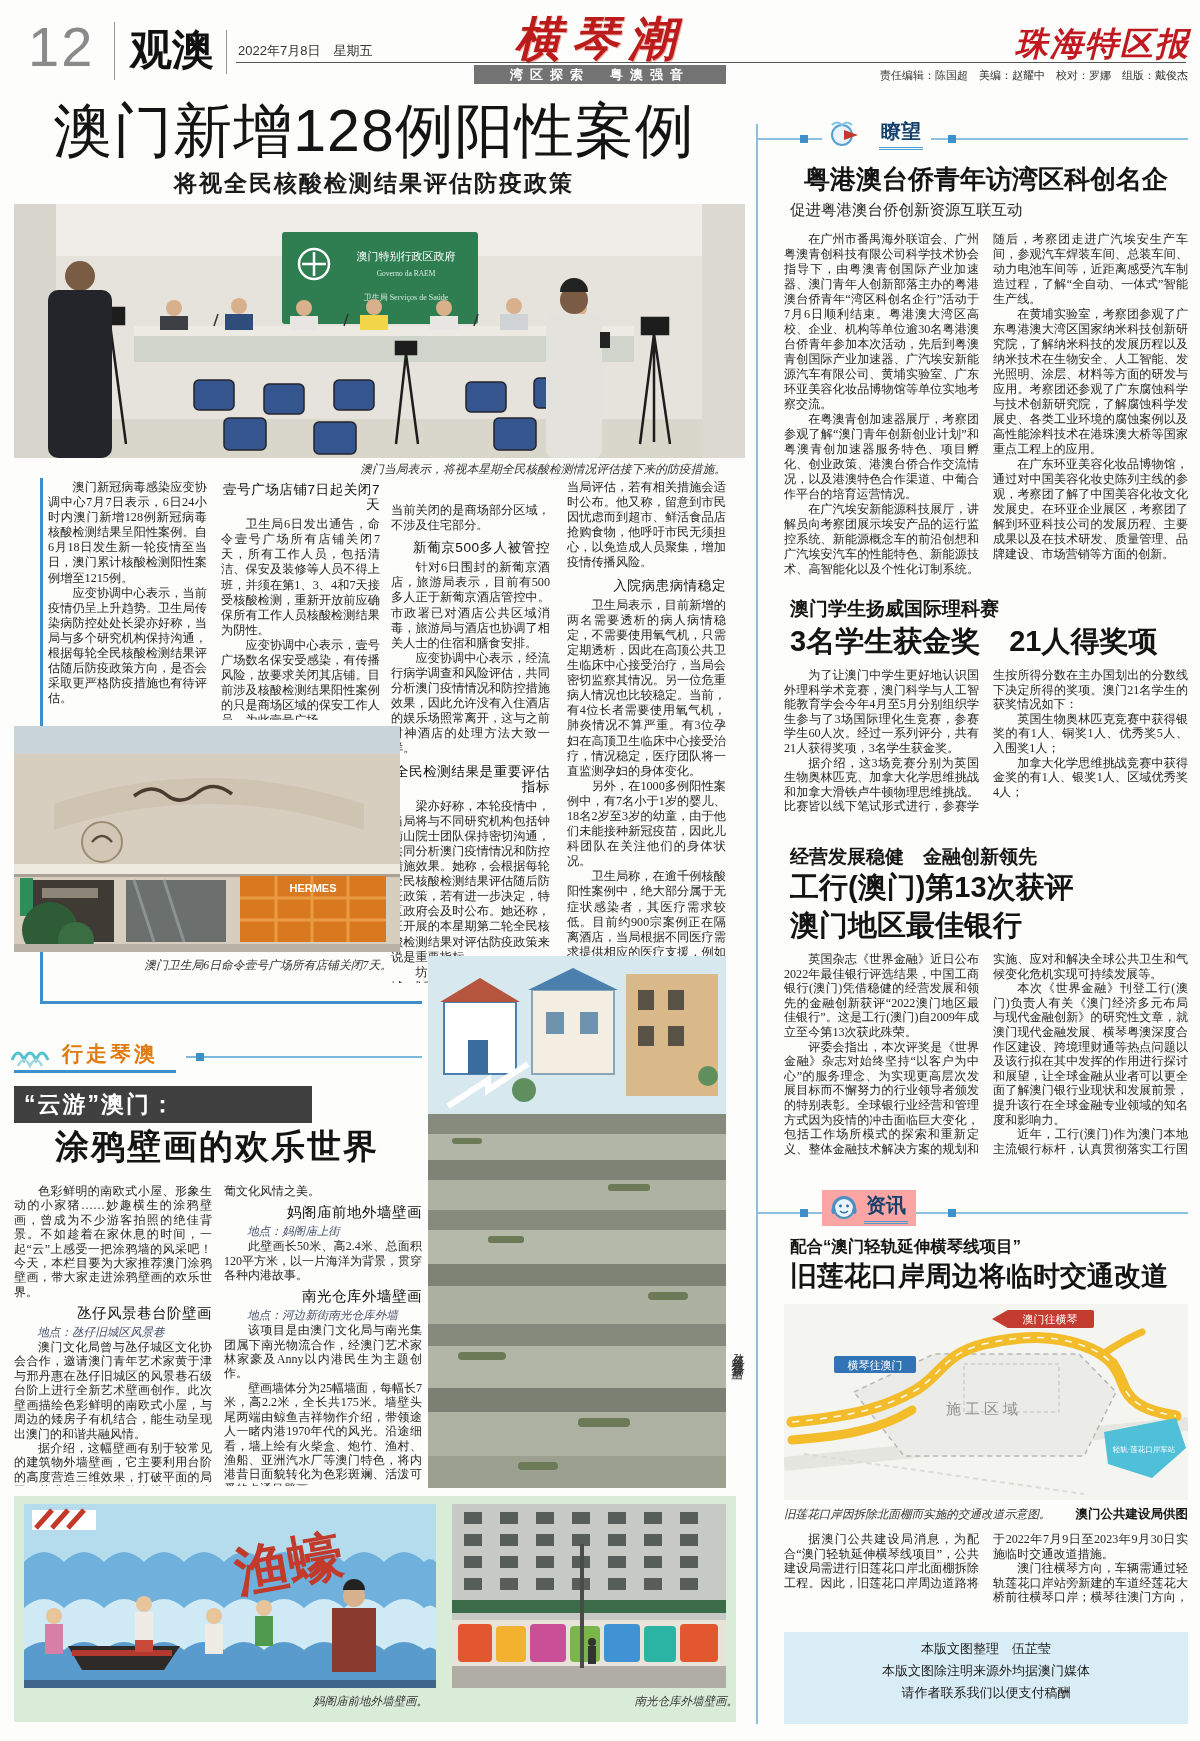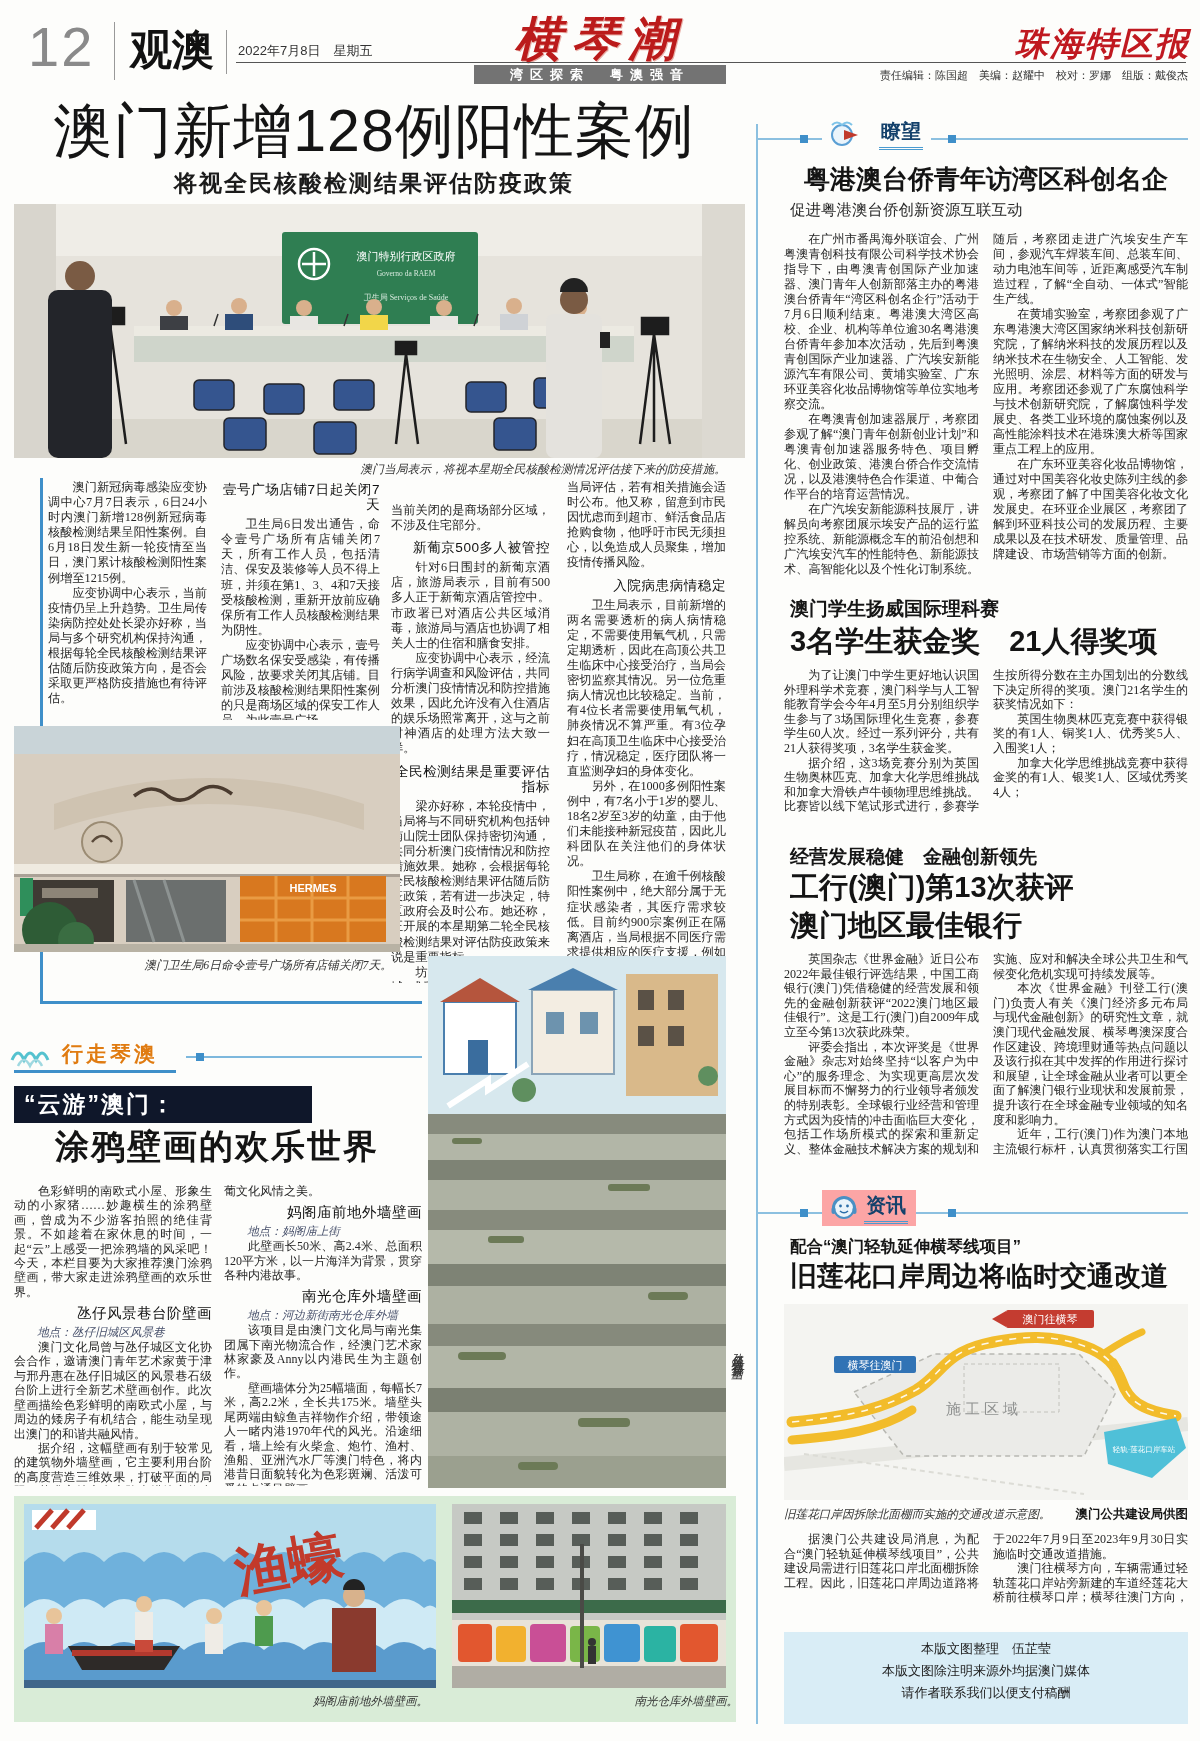--- a/index.html
+++ b/index.html
@@ -175,21 +175,21 @@
   <div class="abs" style="left:0;top:1036px;width:740px;height:40px;">
     <svg class="abs" style="left:10px;top:4px;" width="48" height="30" viewBox="0 0 48 30">
       <path d="M2 20 q6 -14 12 0 q6 -14 12 0 q6 -14 12 0" stroke="#55c2cf" stroke-width="3" fill="none"></path>
       <path d="M8 26 q6 -12 12 0 q6 -12 12 0" stroke="#9fd8e0" stroke-width="2.5" fill="none"></path>
     </svg>
     <div class="abs sans" style="left:62px;top:4px;font-size:21px;font-weight:700;color:#e07b10;letter-spacing:3px;">行走琴澳</div>
     <div class="abs" style="left:14px;top:34px;width:162px;height:2.5px;background:#3f8fc9;"></div>
     <div class="abs" style="left:186px;top:20px;width:236px;height:2px;background:#7db8dd;"></div>
     <div class="sq" style="left:196px;top:17px;"></div>
   </div>
-  <div class="abs sans" style="left:14px;top:1086px;width:288px;height:37px;background:#0f172a;color:#ffffff;font-size:23px;
+  <div class="abs sans" style="left:14px;top:1086px;width:288px;height:37px;background:#404040;color:#ffffff;font-size:23px;
               font-weight:700;line-height:37px;padding-left:10px;letter-spacing:2px;">“云游”澳门：</div>
   <div class="abs sans" style="left:14px;top:1124px;width:406px;text-align:center;font-size:34px;font-weight:900;color:#141414;letter-spacing:2px;">涂鸦壁画的欢乐世界</div>
 
   <div class="abs bt clip" style="left:14px;top:1184px;width:198px;height:302px;font-size:12px;line-height:14.4px;">
     <p>色彩鲜明的南欧式小屋、形象生动的小家猪……妙趣横生的涂鸦壁画，曾成为不少游客拍照的绝佳背景。不如趁着在家休息的时间，一起“云”上感受一把涂鸦墙的风采吧！今天，本栏目要为大家推荐澳门涂鸦壁画，带大家走进涂鸦壁画的欢乐世界。</p>
     <h4 class="csub" style="font-size:14.5px;">氹仔风景巷台阶壁画</h4>
     <p class="loc">地点：氹仔旧城区风景巷</p>
     <p>澳门文化局曾与氹仔城区文化协会合作，邀请澳门青年艺术家黄于津与邢丹惠在氹仔旧城区的风景巷石级台阶上进行全新艺术壁画创作。此次壁画描绘色彩鲜明的南欧式小屋，与周边的矮房子有机结合，能生动呈现出澳门的和谐共融风情。</p>
     <p>据介绍，这幅壁画有别于较常见的建筑物外墙壁画，它主要利用台阶的高度营造三维效果，打破平面的局限。艺术家特意在台阶上描绘立体小家猪，形象生动，衬托旧城区民居的休闲气息。该壁画大大丰富了旧城区街巷景色，串连氹仔市政花园、嘉模圣堂及龙环葡韵等景点，呈现澳门中</p>
   </div>

